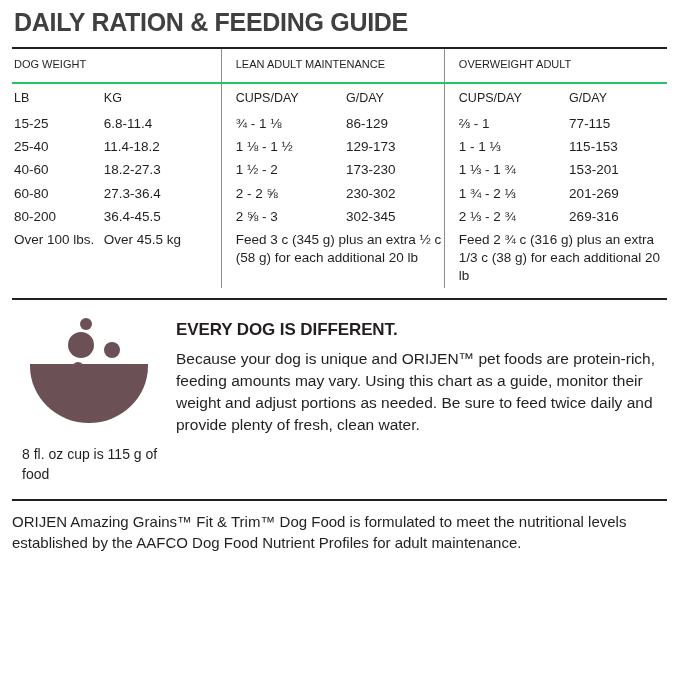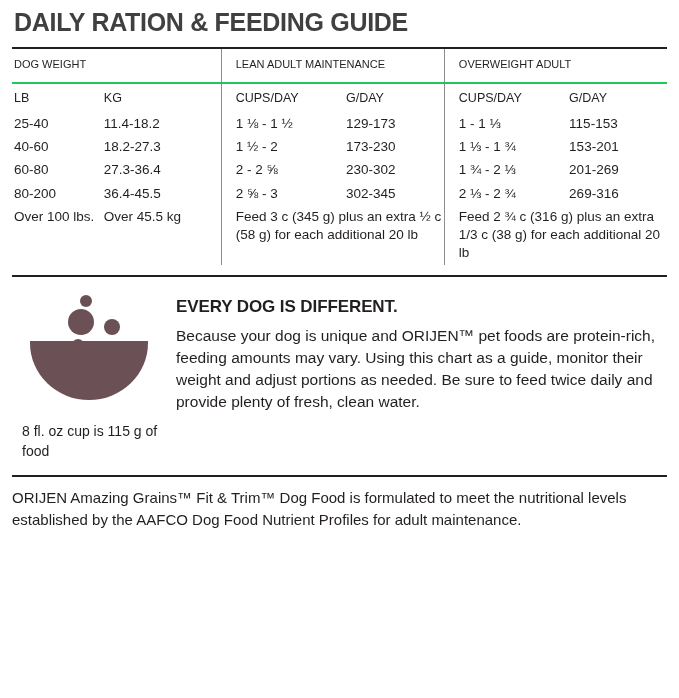--- a/index.html
+++ b/index.html
@@ -169,20 +169,28 @@
       </tr>
       <tr class="hrow">
         <td class="sub-head c-lb">LB</td>
         <td class="sub-head c-kg">KG</td>
         <td class="sub-head colsep c-cups">CUPS/DAY</td>
         <td class="sub-head c-gday">G/DAY</td>
         <td class="sub-head colsep c-cups">CUPS/DAY</td>
         <td class="sub-head c-gday">G/DAY</td>
       </tr>
 
+      <tr class="datarow">
+        <td class="c-lb">15-25</td>
+        <td class="c-kg">6.8-11.4</td>
+        <td class="colsep c-cups">¾ - 1 ⅛</td>
+        <td class="c-gday">86-129</td>
+        <td class="colsep c-cups">⅔ - 1</td>
+        <td class="c-gday">77-115</td>
+      </tr>
       <tr class="datarow">
         <td class="c-lb">25-40</td>
         <td class="c-kg">11.4-18.2</td>
         <td class="colsep c-cups">1 ⅛ - 1 ½</td>
         <td class="c-gday">129-173</td>
         <td class="colsep c-cups">1 - 1 ⅓</td>
         <td class="c-gday">115-153</td>
       </tr>
       <tr class="datarow">
         <td class="c-lb">40-60</td>

